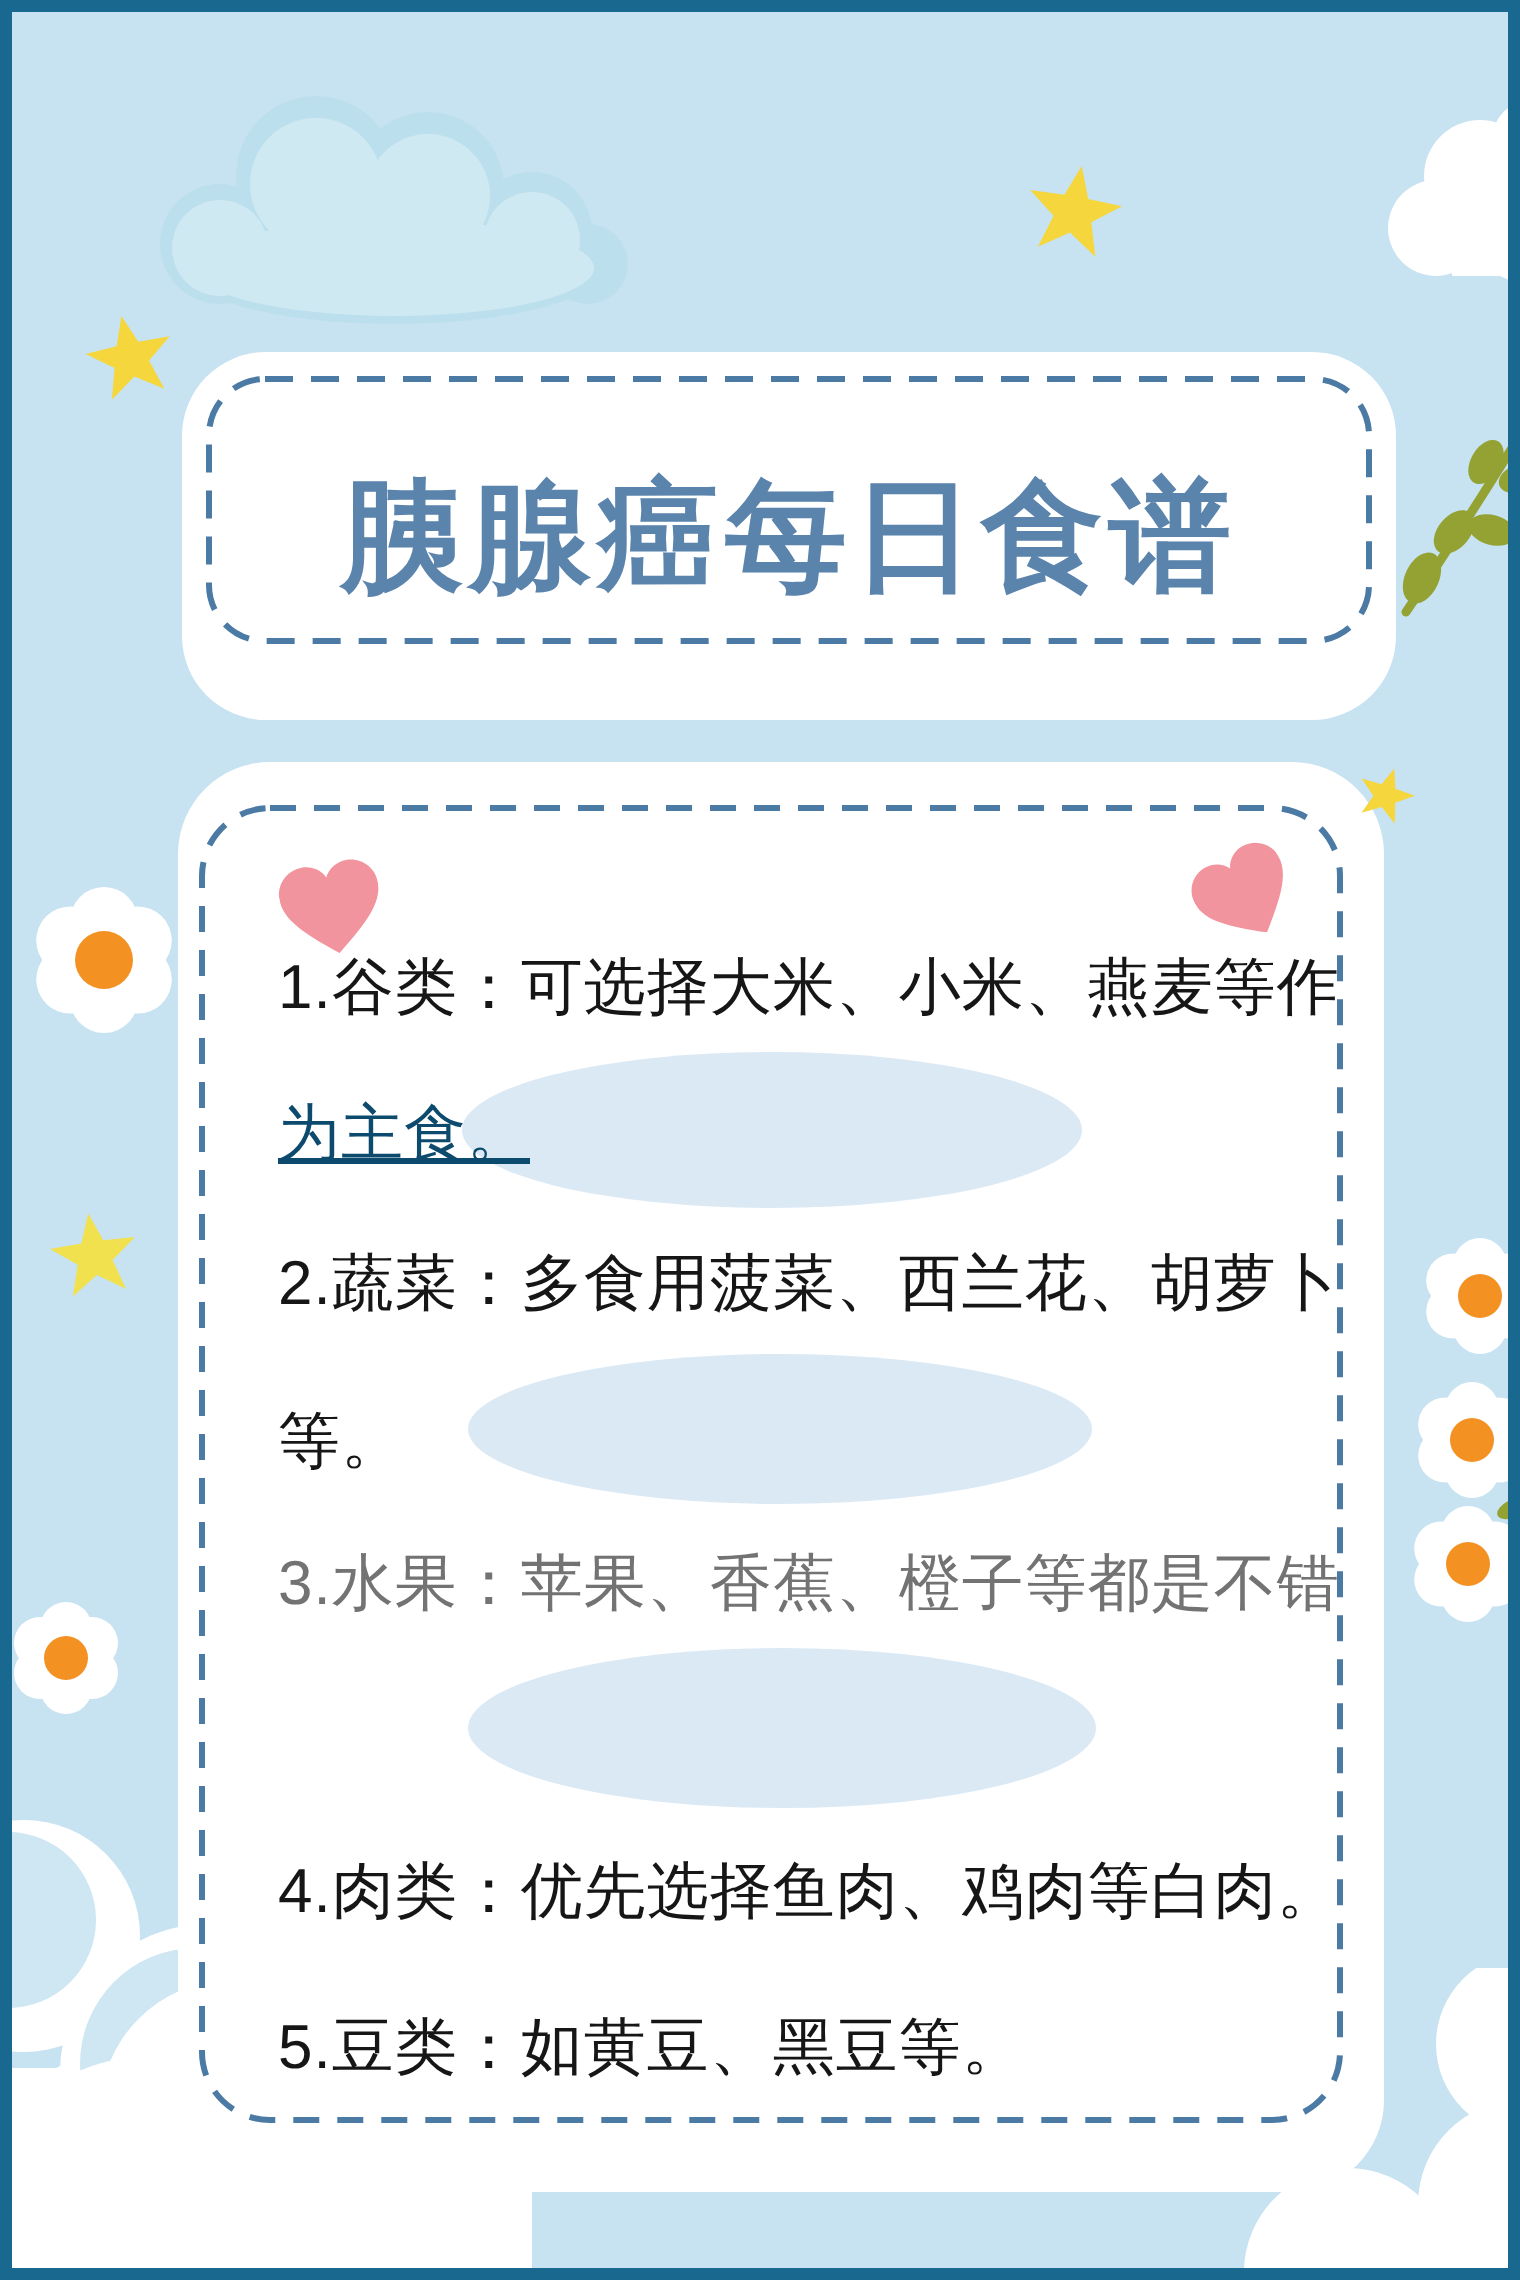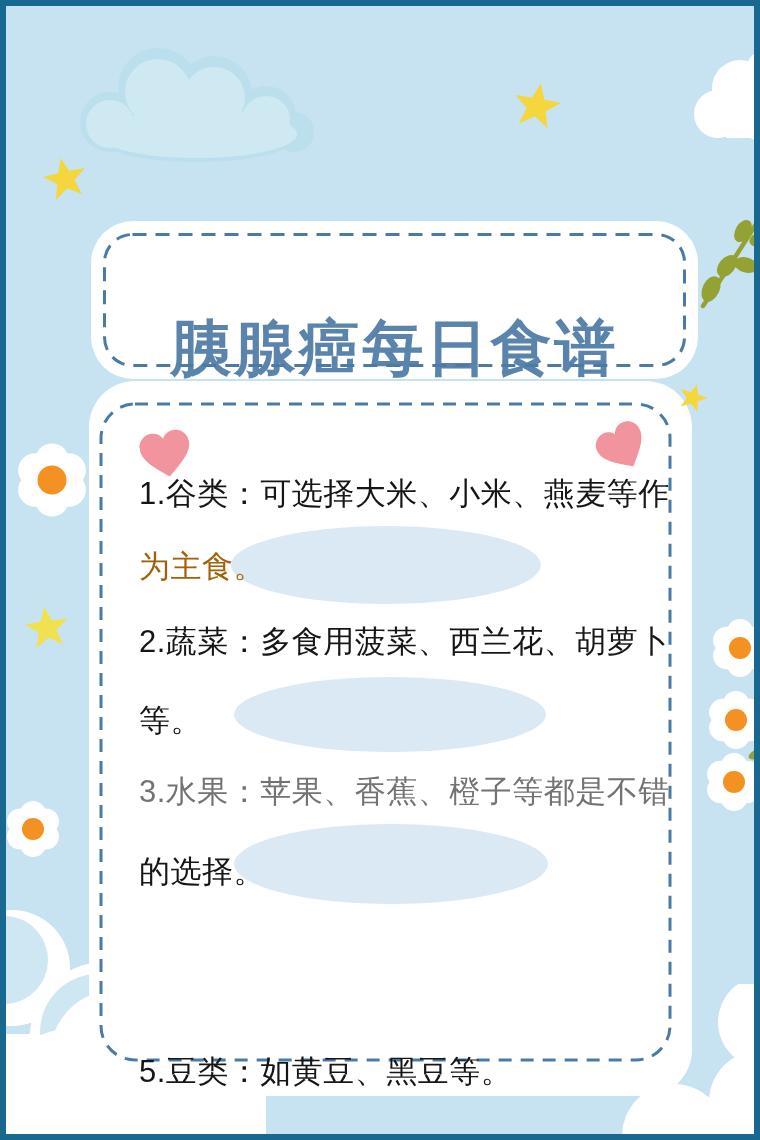--- a/index.html
+++ b/index.html
@@ -8,25 +8,24 @@
     width:760px;height:1140px;
     box-sizing:border-box;
     border:6px solid #19688f;
     overflow:hidden;
     font-family:"Liberation Sans","DejaVu Sans",sans-serif;
   }
   .abs{position:absolute;}
   .icon svg{display:block;}
   
   .title-card{
-    left:85px;top:170px;width:607px;height:158px;
+    left:85px;top:170px;width:607px;height:184px;
     background:#ffffff;border-radius:42px;
-    display:flex;align-items:flex-end;justify-content:center;
+    display:flex;align-items:center;justify-content:center;
     z-index:2;
-    margin-top:45px;
   }
   .title-card .dash-svg{position:absolute;inset:0;pointer-events:none;}
   .title-text{
     font-size:61px;font-weight:800;letter-spacing:3px;
     line-height:1;white-space:nowrap;
   }
   
   .content-card{
     left:83px;top:375px;width:603px;height:715px;
     background:#ffffff;border-radius:46px;
@@ -225,21 +224,21 @@
       <svg width="48" height="46" viewBox="0 0 32 30">
           <path fill="currentColor" d="M16 29 C6 21 0 15.5 0 8.8 C0 3.9 3.9 0 8.8 0 C11.9 0 14.7 1.7 16 4.4 C17.3 1.7 20.1 0 23.2 0 C28.1 0 32 3.9 32 8.8 C32 15.5 26 21 16 29 Z"></path>
         </svg>
     </span>
 
     <div class="abs hl-ellipse" style="left: 142px; top: 145px; width: 310px; height: 78px; background-color: rgb(219, 233, 245);"></div>
     <div class="abs hl-ellipse" style="left: 145px; top: 296px; width: 312px; height: 75px; background-color: rgb(219, 233, 245);"></div>
     <div class="abs hl-ellipse" style="left: 145px; top: 443px; width: 314px; height: 80px; background-color: rgb(219, 233, 245);"></div>
 
     <div class="abs t-line" style="top: 95px; color: rgb(22, 22, 22);">1.谷类：可选择大米、小米、燕麦等作</div>
-    <div class="abs t-line" style="top: 168px; color: #a16207;">为主食。</div>
+    <div class="abs t-line" style="top: 168px; color: #0c4a6e; text-decoration: underline;">为主食。</div>
     <div class="abs t-line" style="top: 243px; color: rgb(22, 22, 22); text-align: center;">2.蔬菜：多食用菠菜、西兰花、胡萝卜</div>
     <div class="abs t-line" style="top: 322px; color: rgb(22, 22, 22);">等。</div>
     <div class="abs t-line" style="top: 393px; color: #737373;">3.水果：苹果、香蕉、橙子等都是不错</div>
-    <div class="abs t-line" style="top: 473px; color: rgb(22, 22, 22);">的选择。</div>
-    <div class="abs t-line" style="top: 625px; color: rgb(22, 22, 22); margin-top: 48px;">5.豆类：如黄豆、黑豆等。</div>
+    <div class="abs t-line" style="top: 547px; color: rgb(22, 22, 22);">4.肉类：优先选择鱼肉、鸡肉等白肉。</div>
+    <div class="abs t-line" style="top: 625px; color: rgb(22, 22, 22);">5.豆类：如黄豆、黑豆等。</div>
   </div>
 
 </div>
 
 </body></html>

